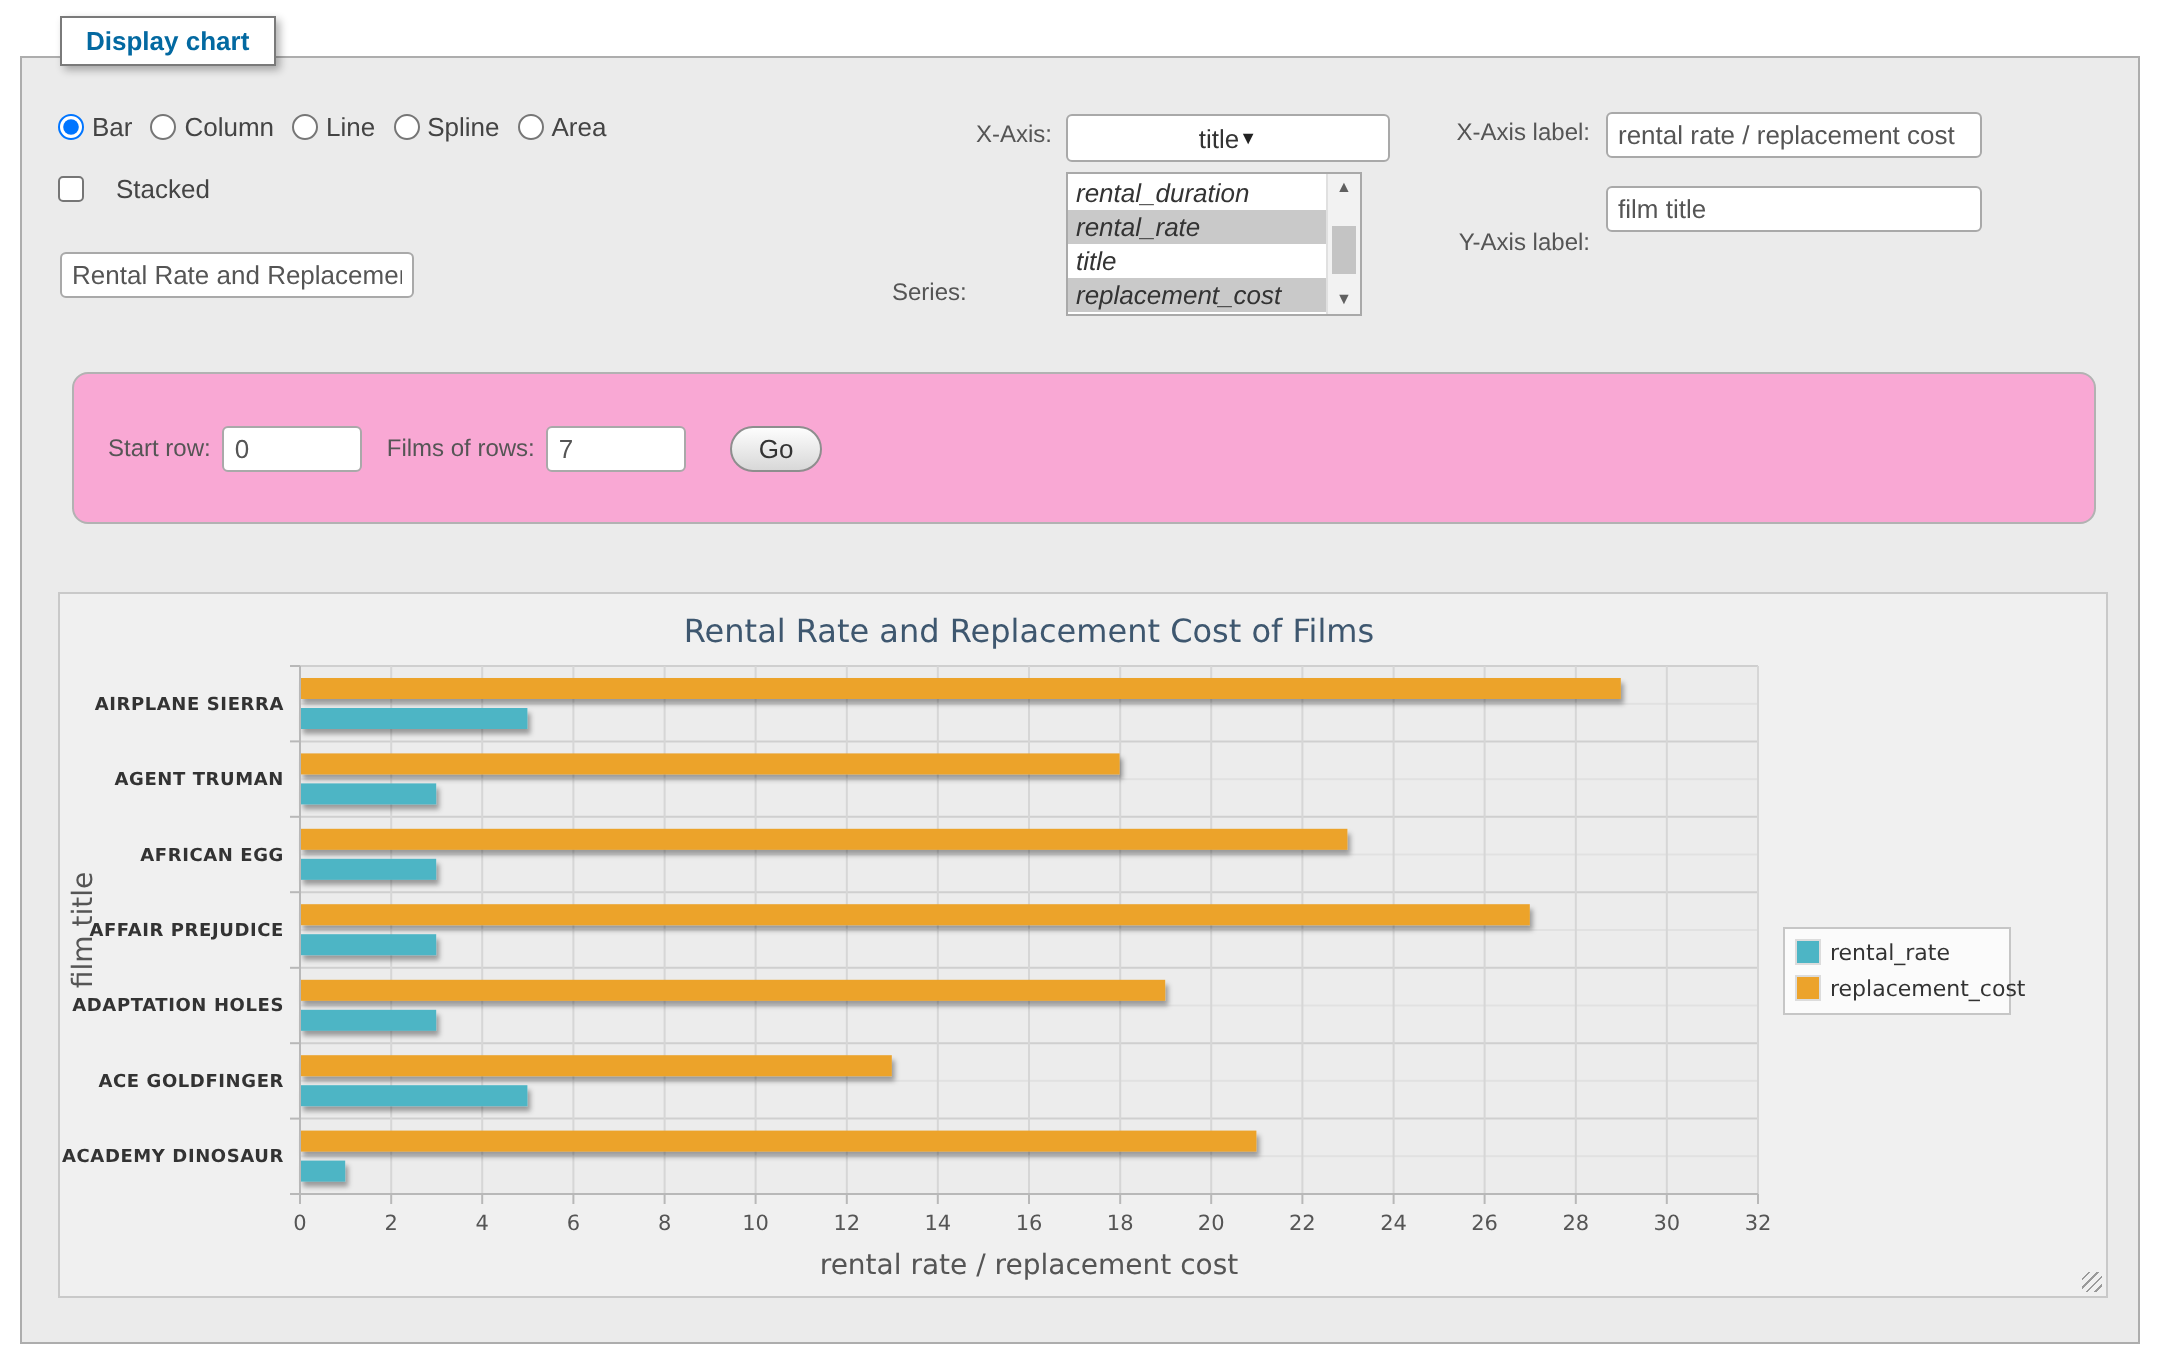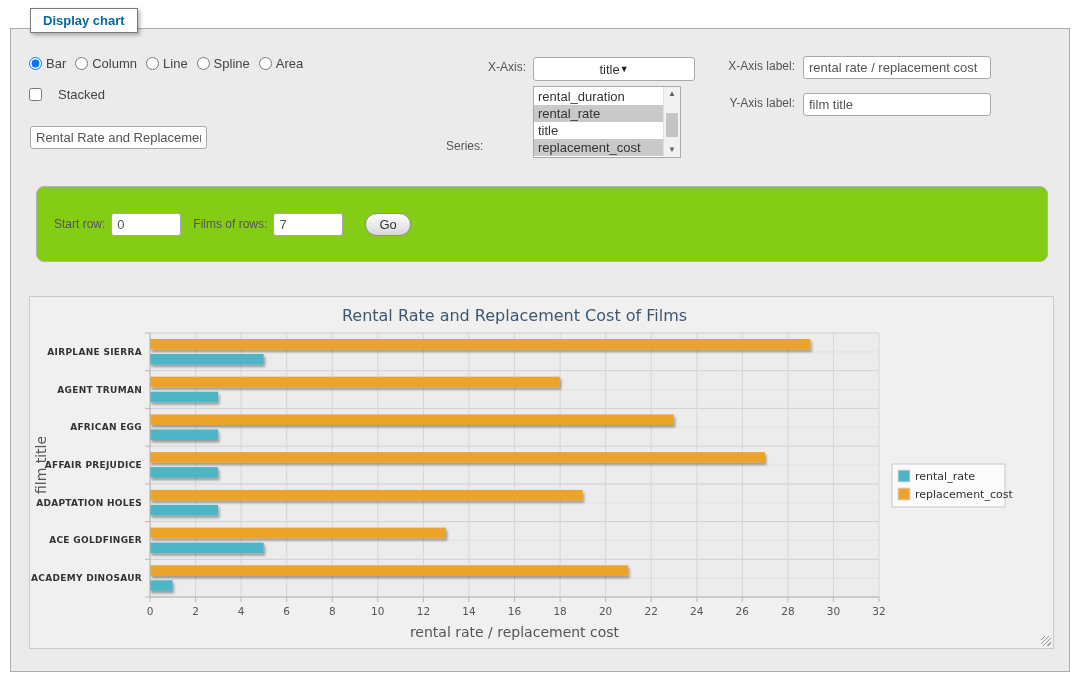--- a/index.html
+++ b/index.html
@@ -11,32 +11,32 @@
   .radio-row label{display:flex;align-items:center;gap:4px;font-size:13px;color:#444;}
   .radio-row input, .stacked-row input{margin:0;width:13px;height:13px;}
   .stacked-row{position:absolute;left:18px;top:58px;display:flex;align-items:center;gap:16px;font-size:13px;color:#444;}
   input[type=text]{border:1px solid #a9a9a9;border-radius:3px;background:#fff;font-family:"Liberation Sans",sans-serif;font-size:13px;color:#555;padding:2px 5px;height:17px;}
   .title-input{position:absolute;left:19px;top:97px;width:165px;}
   .cap-xaxis{position:absolute;left:435px;top:31px;width:80px;text-align:right;}
   .fake-select{position:absolute;left:522px;top:28px;width:150px;height:22px;border:1px solid #a9a9a9;border-radius:3px;background:#fff;display:flex;align-items:center;font-size:13px;color:#333;padding:0 5px;justify-content:center;cursor:default;}
   .fake-select .arrow{font-size:9px;color:#222;}
   .listbox{position:absolute;left:522px;top:57px;width:146px;height:70px;border:1px solid #a9a9a9;background:#fff;overflow:hidden;}
   .listbox .opts{position:absolute;left:0;top:1px;right:17px;}
-  .listbox .opt{font-size:13px;color:#333;padding:0 4px;height:17px;line-height:17px;white-space:nowrap;}
+  .listbox .opt{font-size:13px;color:#333;padding:0 4px;height:17px;line-height:17px;white-space:nowrap;font-style:italic;}
   .listbox .opt.sel{background:#c9c9c9;}
   .sbar{position:absolute;right:0;top:0;width:16px;height:100%;background:#f2f2f2;border-left:1px solid #e0e0e0;}
   .sbar .ar{position:absolute;left:0;width:16px;height:14px;color:#606060;font-size:8px;text-align:center;line-height:14px;}
   .sbar .ar.up{top:0;} .sbar .ar.dn{bottom:0;}
   .sbar .thumb{position:absolute;left:2px;width:12px;top:26px;height:24px;background:#c4c4c4;}
   .cap-series{position:absolute;left:435px;top:110px;width:80px;text-align:left;}
   .cap-xlab{position:absolute;left:688px;top:30px;width:96px;text-align:right;}
-  .cap-ylab{position:absolute;left:688px;top:67px;width:96px;text-align:right;}
+  .cap-ylab{position:absolute;left:688px;top:85px;width:96px;text-align:right;}
   .xlab-input{position:absolute;left:792px;top:27px;width:176px;}
   .ylab-input{position:absolute;left:792px;top:64px;width:176px;}
-  .rows-panel{position:absolute;left:25px;top:157px;width:1010px;height:74px;background:#84cc16;border:1px solid #b2b2b2;border-radius:8px;}
+  .rows-panel{position:absolute;left:25px;top:157px;width:1010px;height:74px;background:#f9a8d4;border:1px solid #b2b2b2;border-radius:8px;}
   .rows-inner{position:absolute;left:17px;top:0;height:100%;display:flex;align-items:center;gap:6px;}
   .rows-inner input{width:58px;}
   .go-btn{margin-left:16px;border:1px solid #8e8e8e;border-radius:13px;background:linear-gradient(#fdfdfd,#d8d8d8);font-family:Liberation Sans, sans-serif;font-size:13px;color:#333;padding:3px 13px;cursor:pointer;}
   .chart-panel{position:absolute;left:18px;top:267px;width:1023px;height:351px;background:#f0f0f0;border:1px solid #c9c9c9;}
   .resize-grip{position:absolute;right:2px;bottom:2px;width:10px;height:10px;background:repeating-linear-gradient(-45deg,transparent 0 2px,#9a9a9a 2px 3px);cursor:nwse-resize;}
   svg text{font-family:"DejaVu Sans",sans-serif;}
 </style>
 </head>
 <body>
 

